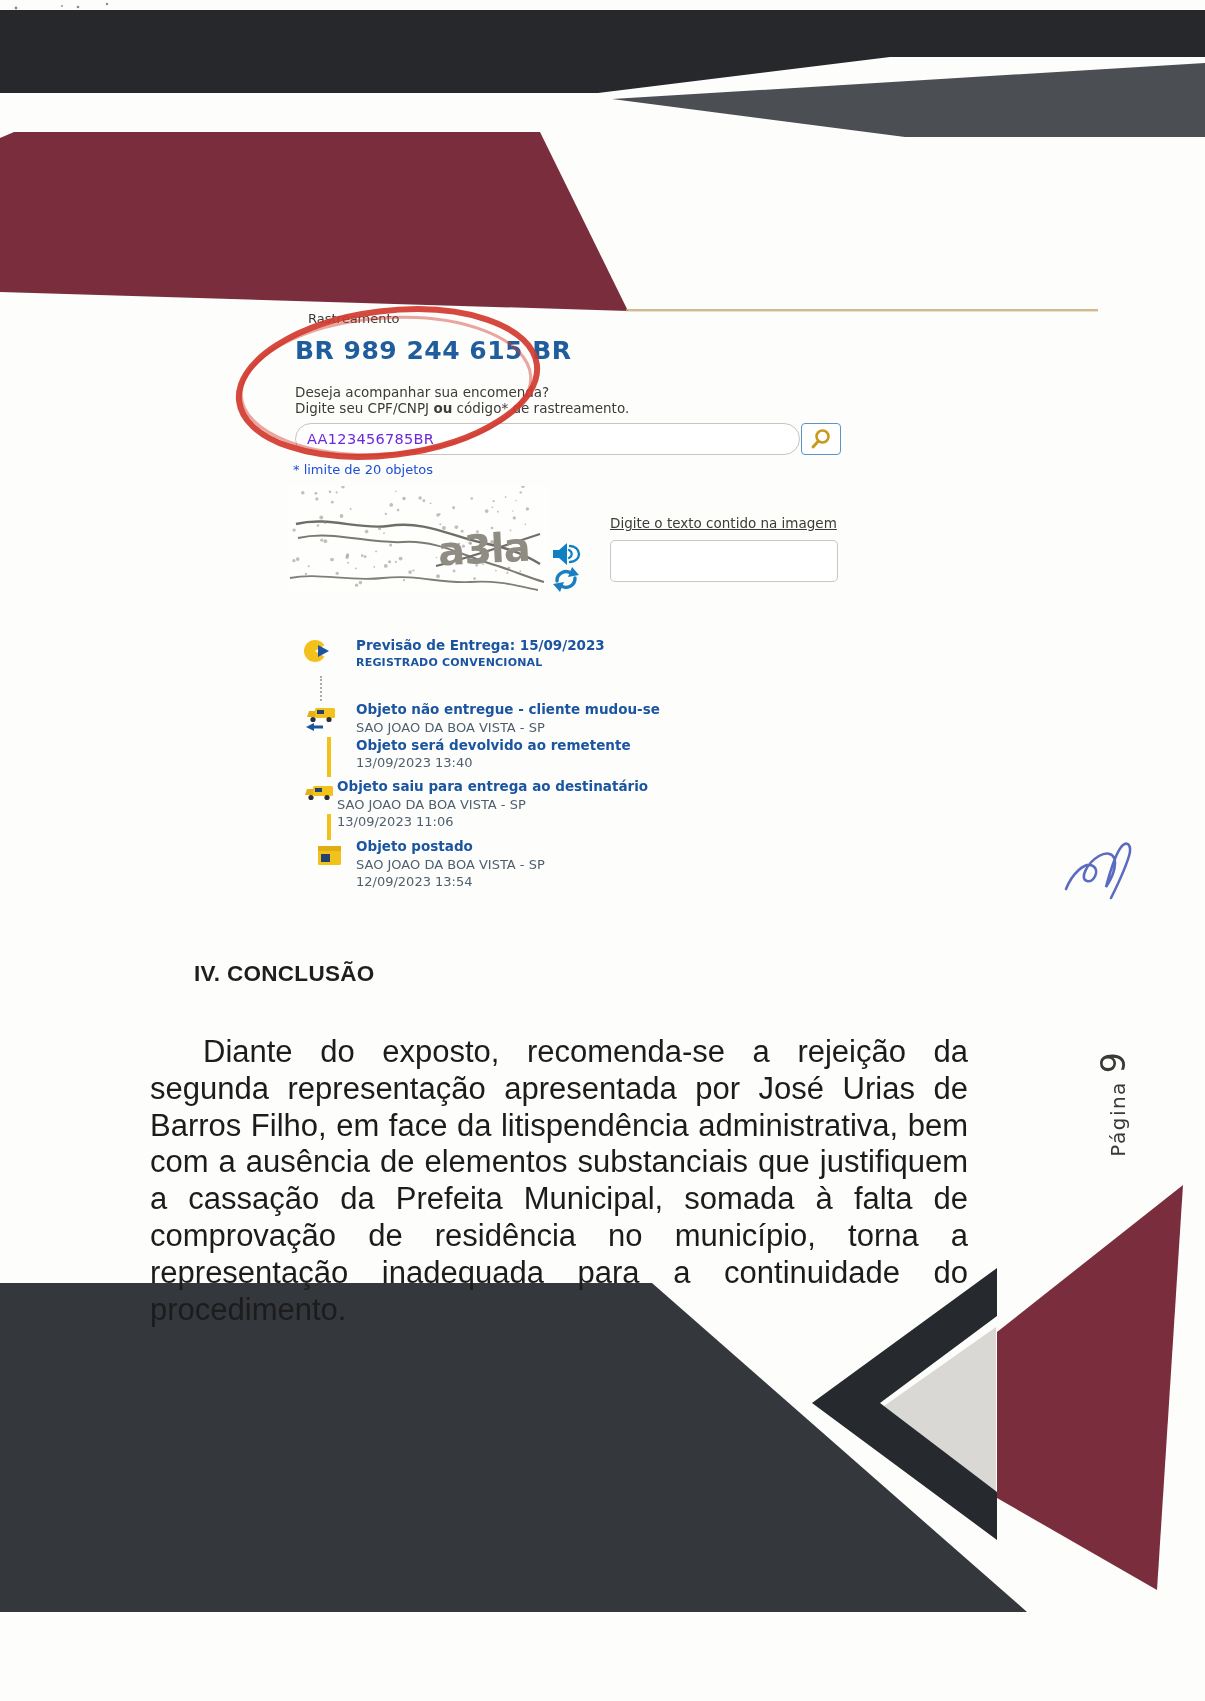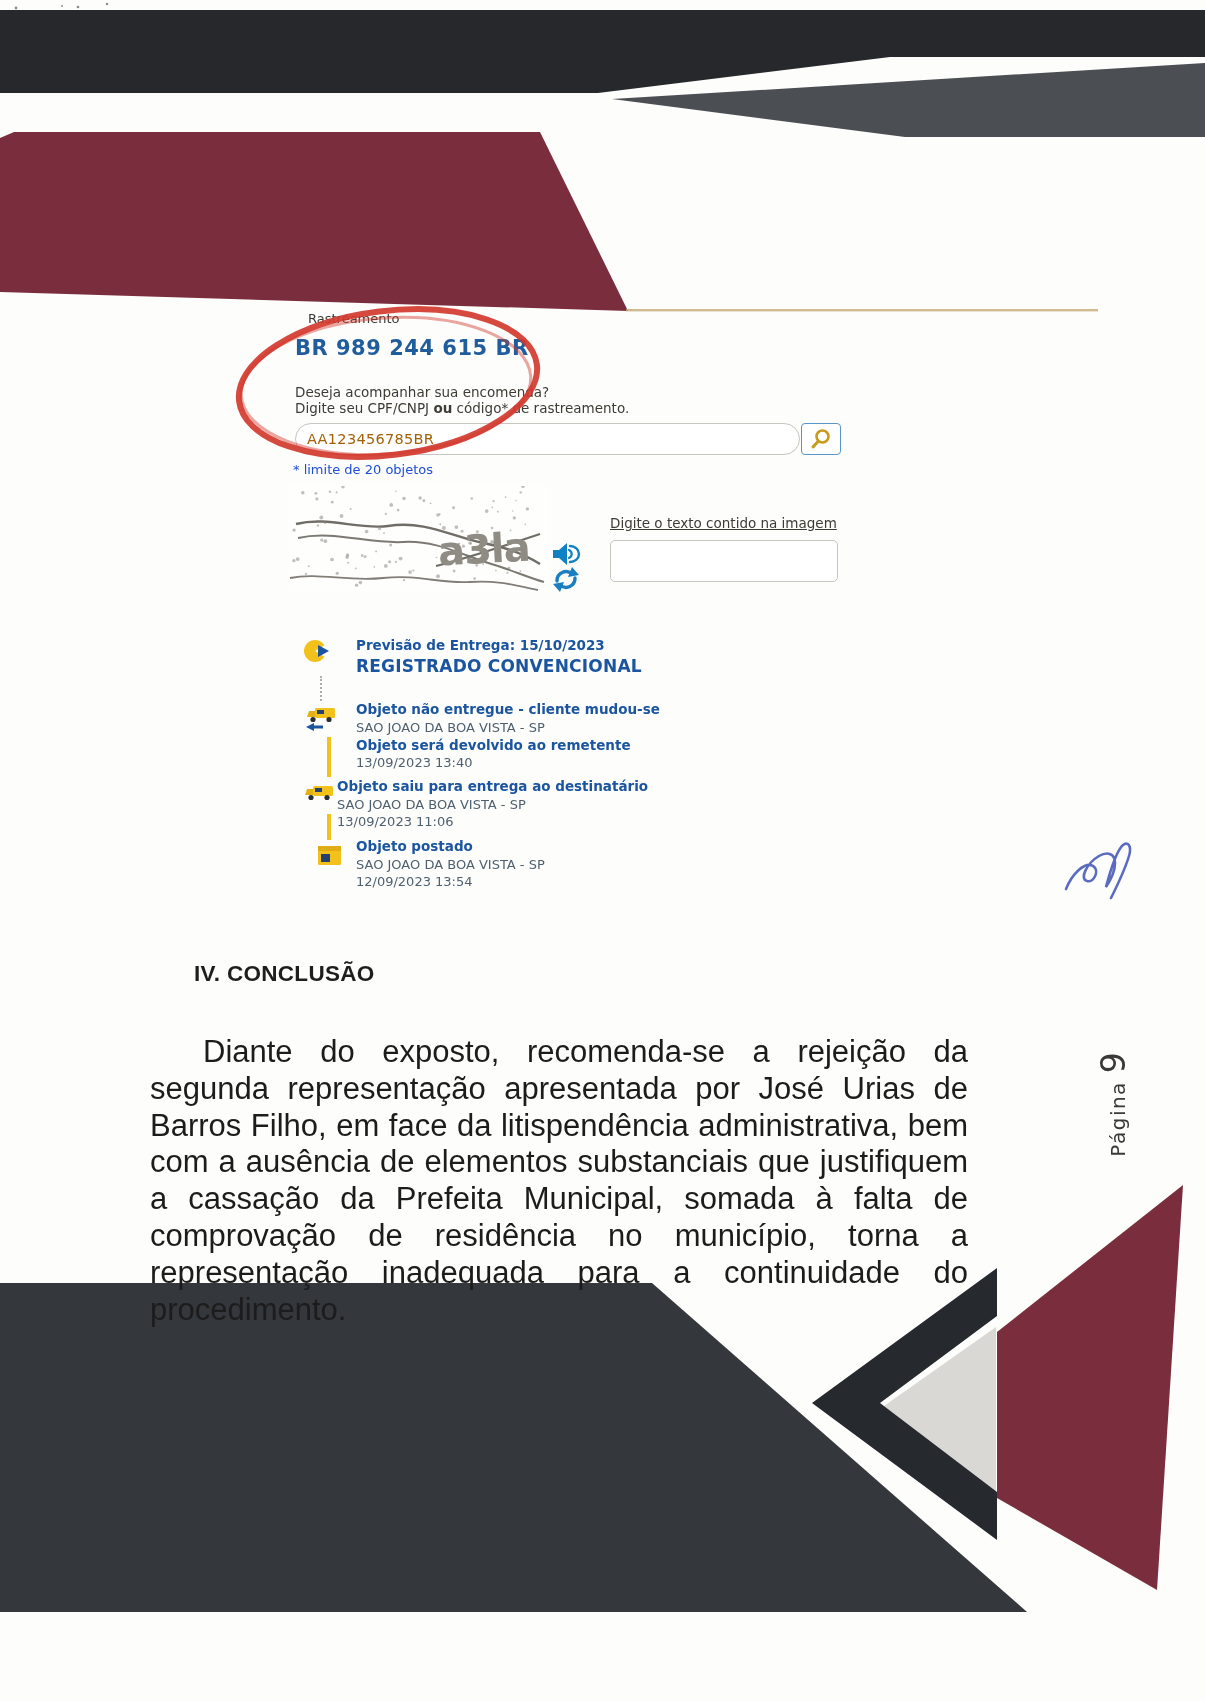--- a/index.html
+++ b/index.html
@@ -7,42 +7,42 @@
   .page{position:relative;width:1205px;height:1701px;background:#fdfdfc;overflow:hidden;}
   .abs{position:absolute;}
   svg{display:block;}
 
   
   .deco{left:0;top:0;pointer-events:none;z-index:1;}
 
   
   .trk{z-index:2;}
   .trk-label{left:308px;top:311px;font-size:13px;color:#3b3933;}
-  .trk-code{left:295px;top:336px;font-size:21px;font-weight:bold;color:#1f5d9c;letter-spacing:.5px;}
+  .trk-code{left:295px;top:336px;font-size:25px;font-weight:bold;color:#1f5d9c;letter-spacing:.5px;}
   .trk-prompt{left:295px;top:384px;font-size:13.5px;line-height:16px;color:#3d3b34;}
   .trk-prompt b{font-weight:bold;}
   .trk-input{left:295px;top:423px;width:492px;height:30px;border:1px solid #c9c5bf;border-radius:16px;
              background:#fff;padding:0 0 0 11px;font-family:"DejaVu Sans",sans-serif;
-             font-size:14.5px;color:#a16207;letter-spacing:.3px;outline:none;}
+             font-size:14.5px;color:#6d28d9;letter-spacing:.3px;outline:none;}
   .trk-btn{left:801px;top:423px;width:40px;height:32px;border:1px solid #5a95c8;border-radius:4px;
            background:#fff;display:flex;align-items:center;justify-content:center;cursor:pointer;padding:0;}
   .trk-limit{left:293px;top:462px;font-size:13px;color:#1d4ed8;}
 
   .captcha{left:288px;top:486px;width:262px;height:106px;background:#fefefd;overflow:hidden;}
   .captcha-word{position:absolute;left:150px;top:40px;font-size:40px;font-weight:bold;color:#8f8c84;
                 letter-spacing:-1px;transform:rotate(-3deg);font-family:"DejaVu Sans",sans-serif;}
   .cap-label{left:610px;top:515px;font-size:13.5px;color:#3d3b34;text-decoration:underline;}
   .cap-input{left:610px;top:540px;width:214px;height:40px;border:1px solid #cac6c0;border-radius:5px;
              background:#fff;padding:0 0 0 12px;font-size:14px;outline:none;font-family:"DejaVu Sans",sans-serif;}
   .icon-btn{background:none;border:none;padding:0;cursor:pointer;}
 
   
   .tl-event{z-index:2;}
   .tl-title{font-weight:bold;color:#1b55a0;font-size:13.5px;margin-bottom:3px;}
-  .tl-sub{font-weight:bold;color:#1b55a0;font-size:17px;letter-spacing:.2px;}
+  .tl-sub{font-weight:bold;color:#1b55a0;font-size:11px;letter-spacing:.2px;}
   .tl-loc,.tl-date{color:#4e5f6e;font-size:13px;margin-bottom:2px;}
   .tl-note{font-weight:bold;color:#1b55a0;font-size:13.5px;margin-bottom:2px;}
   .tl-dotted{left:320px;top:676px;height:25px;width:0;border-left:2px dotted #a8adb2;}
   .tl-line{width:4px;background:#f2c11c;left:327px;}
 
   
   .overlay{left:0;top:0;pointer-events:none;z-index:3;}
 
   
   .doc-heading{left:194px;top:961px;font-family:"Liberation Sans",sans-serif;font-size:22.5px;
@@ -230,21 +230,21 @@
 
   <div class="abs trk cap-label">Digite o texto contido na imagem</div>
   <input class="abs trk cap-input" type="text" value="" style="">
 
   <svg class="abs" style="left:302px;top:636px;z-index:2" width="30" height="30" viewBox="0 0 30 30">
     <circle cx="13" cy="15" r="11" fill="#f2c11c"></circle>
     <polygon points="13,15 28,6 28,24" fill="#fdfdfc"></polygon>
     <polygon points="16,9 27,15 16,21" fill="#1b55a0"></polygon>
   </svg>
   <div class="abs tl-event" style="left:356px;top:637px;">
-    <div class="tl-title">Previsão de Entrega: 15/10/2023</div>
+    <div class="tl-title">Previsão de Entrega: 15/09/2023</div>
     <div class="tl-sub">REGISTRADO CONVENCIONAL</div>
   </div>
   <div class="abs tl-dotted"></div>
 
   <svg class="abs" style="left:305px;top:703px;z-index:2" width="34" height="30" viewBox="0 0 34 30">
     <rect x="10" y="5" width="20" height="10" rx="1.5" fill="#f2c11c"></rect>
     <path d="M10,8 L4,8 L2,14 L10,14 z" fill="#e3b115"></path>
     <rect x="12" y="7" width="7" height="4" fill="#24406e"></rect>
     <circle cx="8" cy="16.5" r="2.6" fill="#2b2e33"></circle>
     <circle cx="24" cy="16.5" r="2.6" fill="#2b2e33"></circle>

